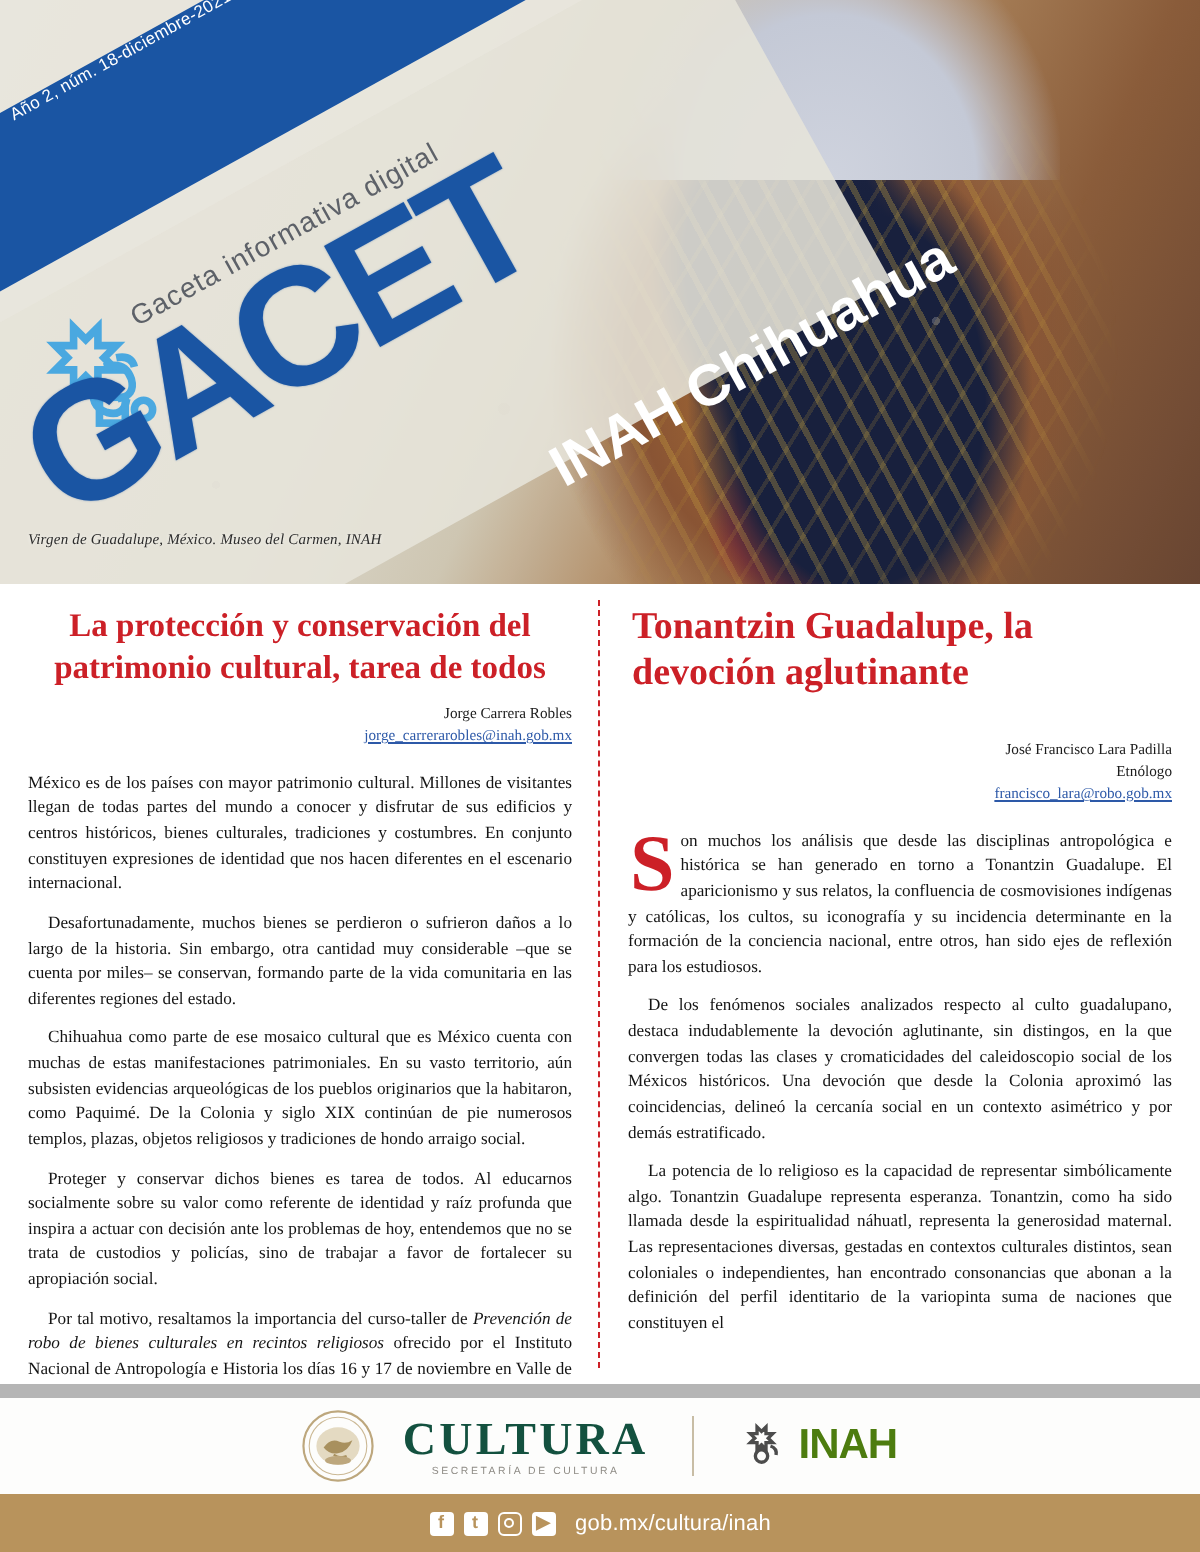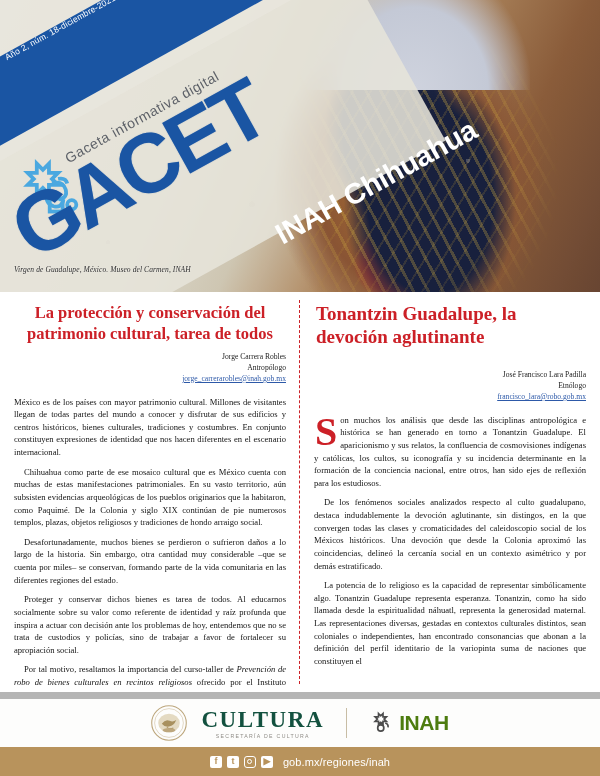--- a/index.html
+++ b/index.html
@@ -405,27 +405,26 @@
   </div>
 
   <div class="divider"></div>
 
   <div class="content">
 
     <div class="col col-left">
       <div class="headline">La protección y conservación del patrimonio cultural, tarea de todos</div>
       <div class="byline">
         <div>Jorge Carrera Robles</div>
-        <div>Antropólogo</div>
         <a class="mail" href="#">jorge_carrerarobles@inah.gob.mx</a>
       </div>
       <div class="body-txt">
         <p class="first">México es de los países con mayor patrimonio cultural. Millones de visitantes llegan de todas partes del mundo a conocer y disfrutar de sus edificios y centros históricos, bienes culturales, tradiciones y costumbres. En conjunto constituyen expresiones de identidad que nos hacen diferentes en el escenario internacional.</p>
+        <p>Desafortunadamente, muchos bienes se perdieron o sufrieron daños a lo largo de la historia. Sin embargo, otra cantidad muy considerable –que se cuenta por miles– se conservan, formando parte de la vida comunitaria en las diferentes regiones del estado.</p>
         <p>Chihuahua como parte de ese mosaico cultural que es México cuenta con muchas de estas manifestaciones patrimoniales. En su vasto territorio, aún subsisten evidencias arqueológicas de los pueblos originarios que la habitaron, como Paquimé. De la Colonia y siglo XIX continúan de pie numerosos templos, plazas, objetos religiosos y tradiciones de hondo arraigo social.</p>
-        <p>Desafortunadamente, muchos bienes se perdieron o sufrieron daños a lo largo de la historia. Sin embargo, otra cantidad muy considerable –que se cuenta por miles– se conservan, formando parte de la vida comunitaria en las diferentes regiones del estado.</p>
         <p>Proteger y conservar dichos bienes es tarea de todos. Al educarnos socialmente sobre su valor como referente de identidad y raíz profunda que inspira a actuar con decisión ante los problemas de hoy, entendemos que no se trata de custodios y policías, sino de trabajar a favor de fortalecer su apropiación social.</p>
         <p><span>Por tal motivo, resaltamos la importancia del curso-taller de </span><i>Prevención de robo de bienes culturales en recintos religiosos</i><span> ofrecido por el Instituto Nacional de Antropología e Historia los días 16 y 17 de noviembre en Valle de Allende.</span></p>
       </div>
     </div>
 
     <div class="col col-right">
       <div class="headline headline-right">Tonantzin Guadalupe, la devoción aglutinante</div>
       <div class="byline">
         <div>José Francisco Lara Padilla</div>
         <div>Etnólogo</div>
@@ -475,16 +474,16 @@
     </div>
   </div>
 
   <div class="bottombar">
     <span class="sicon">f</span>
     <span class="sicon">t</span>
     <span class="sicon ig">
         <span></span>
       </span>
     <span class="sicon">▶</span>
-    <span class="siteurl">gob.mx/regiones/inah</span>
+    <span class="siteurl">gob.mx/cultura/inah</span>
   </div>
 
 </div>
 
 </body></html>

